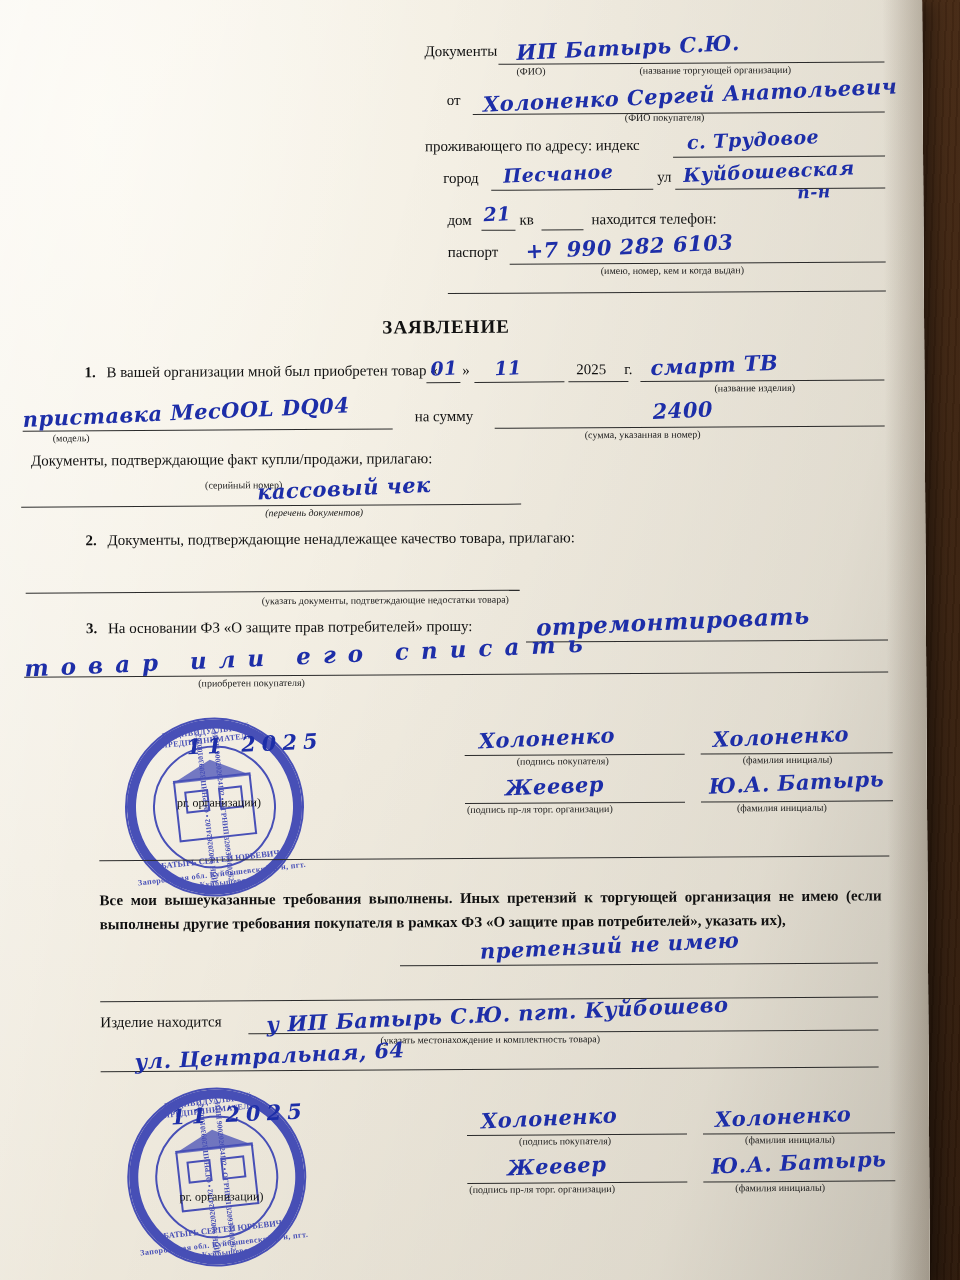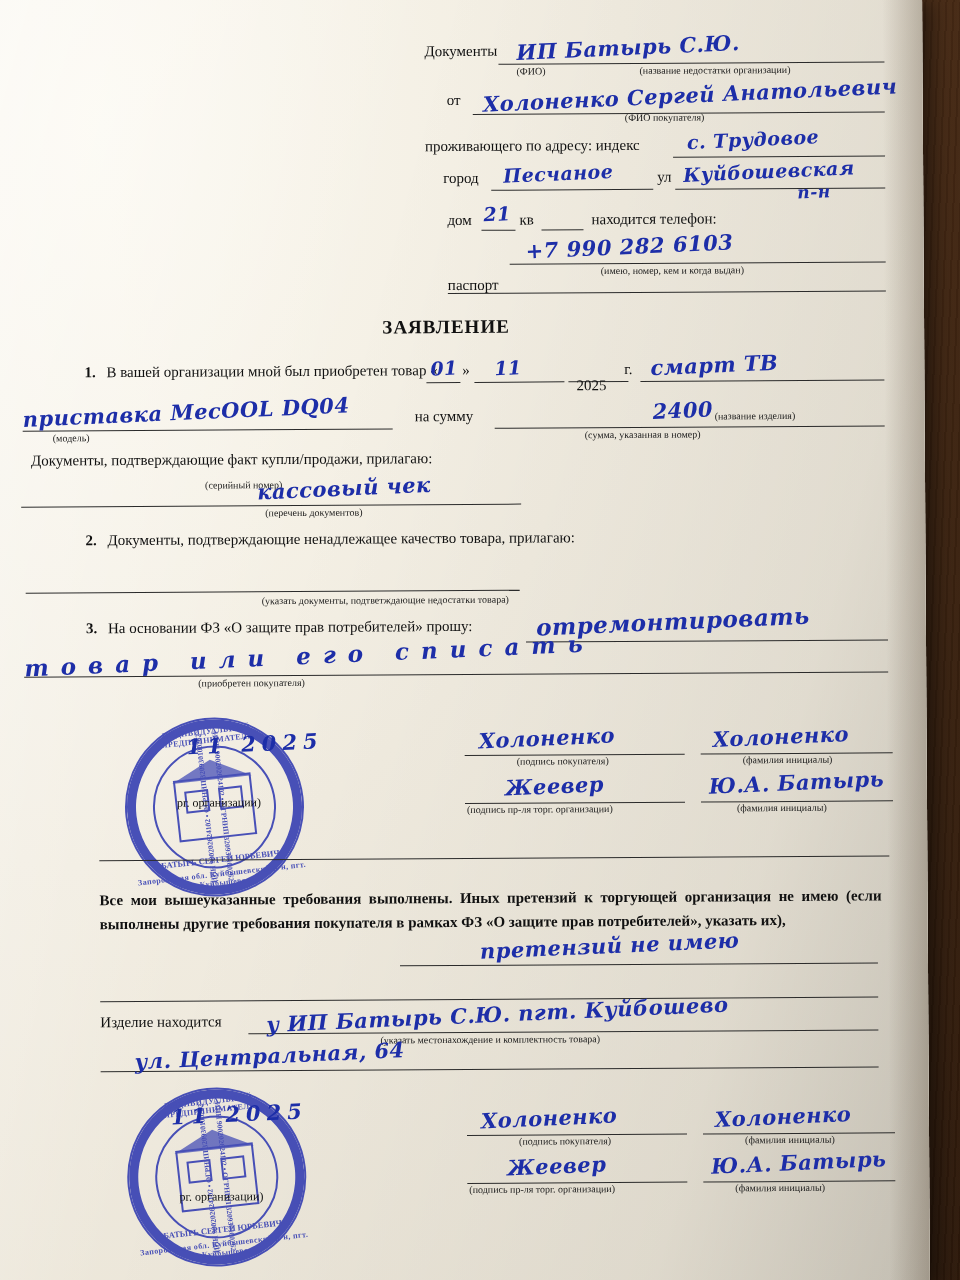--- a/index.html
+++ b/index.html
@@ -113,21 +113,21 @@
 
     <div class="abs" style="left:420px;top:32px;width:460px;">
 
       <div class="row" style="height:30px;">
         <span class="print abs" style="left:0;top:5px;">Документы</span>
         <span class="abs line" style="left:74px;top:0;width:386px;height:26px;"></span>
         <span class="hand big abs" style="left:92px;top:-2px;">ИП Батырь С.Ю.</span>
       </div>
       <div class="row" style="height:14px;">
         <span class="small abs" style="left:92px;top:-2px;">(ФИО)</span>
-        <span class="small abs" style="left:215px;top:-2px;">(название недостатки организации)</span>
+        <span class="small abs" style="left:215px;top:-2px;">(название торгующей организации)</span>
       </div>
 
       <div class="row" style="height:30px;margin-top:2px;">
         <span class="print abs" style="left:22px;top:8px;">от</span>
         <span class="abs line" style="left:48px;top:0;width:412px;height:30px;"></span>
         <span class="hand big abs" style="left:58px;top:0px;">Холоненко Сергей Анатольевич</span>
       </div>
       <div class="row" style="height:14px;">
         <span class="small abs" style="left:200px;top:-1px;">(ФИО покупателя)</span>
       </div>
@@ -152,21 +152,21 @@
         <span class="print abs" style="left:22px;top:8px;">дом</span>
         <span class="abs line" style="left:56px;top:0;width:34px;height:26px;"></span>
         <span class="hand med abs" style="left:58px;top:-1px;">21</span>
         <span class="print abs" style="left:94px;top:8px;">кв</span>
         <span class="abs line" style="left:116px;top:0;width:42px;height:26px;"></span>
         <span class="hand med abs" style="left:122px;top:-1px;"></span>
         <span class="print abs" style="left:166px;top:8px;">находится телефон:</span>
       </div>
 
       <div class="row" style="height:30px;margin-top:2px;">
-        <span class="print abs" style="left:22px;top:8px;margin-top:33px;">паспорт</span>
+        <span class="print abs" style="left:22px;top:8px;">паспорт</span>
         <span class="abs line" style="left:84px;top:0;width:376px;height:28px;"></span>
         <span class="hand big abs" style="left:100px;top:-1px;">+7 990 282 6103</span>
       </div>
       <div class="row" style="height:16px;">
         <span class="small abs" style="left:175px;top:0px;">(имею, номер, кем и когда выдан)</span>
       </div>
 
       <div class="row" style="height:22px;">
         <span class="abs line" style="left:22px;top:10px;width:438px;height:1px;"></span>
       </div>
@@ -177,27 +177,27 @@
     <div class="abs" style="left:78px;top:352px;width:800px;">
       <div class="row" style="height:26px;">
         <span class="print bold abs" style="left:0;top:4px;">1.</span>
         <span class="print abs" style="left:22px;top:4px;">В вашей организации мной был приобретен товар «</span>
         <span class="abs line" style="left:342px;top:0;width:34px;height:24px;"></span>
         <span class="hand med abs" style="left:346px;top:-1px;">01</span>
         <span class="print abs" style="left:378px;top:4px;">»</span>
         <span class="abs line" style="left:390px;top:0;width:90px;height:24px;"></span>
         <span class="hand med abs" style="left:410px;top:-1px;">11</span>
         <span class="abs line" style="left:484px;top:0;width:60px;height:24px;"></span>
-        <span class="print abs" style="left:492px;top:20px;text-align:right;">2025</span>
+        <span class="print abs" style="left:492px;top:4px;text-align:right;">2025</span>
         <span class="print abs" style="left:540px;top:4px;">г.</span>
         <span class="abs line" style="left:556px;top:0;width:244px;height:24px;"></span>
         <span class="hand big abs" style="left:566px;top:-4px;">смарт ТВ</span>
       </div>
       <div class="row" style="height:16px;">
-        <span class="small abs" style="left:630px;top:0;margin-top:28px;">(название изделия)</span>
+        <span class="small abs" style="left:630px;top:0;">(название изделия)</span>
       </div>
 
       <div class="row" style="height:28px;margin-top:2px;">
         <span class="abs line" style="left:-62px;top:0;width:370px;height:26px;"></span>
         <span class="hand big abs" style="left:-62px;top:-4px;">приставка MecOOL DQ04</span>
         <span class="print abs" style="left:330px;top:6px;">на сумму</span>
         <span class="abs line" style="left:410px;top:0;width:390px;height:26px;"></span>
         <span class="hand big abs" style="left:568px;top:-3px;">2400</span>
       </div>
       <div class="row" style="height:16px;">
@@ -208,21 +208,21 @@
 
       <div class="row" style="height:24px;margin-top:2px;">
         <span class="print abs" style="left:-54px;top:2px;">Документы, подтверждающие факт купли/продажи, прилагаю:</span>
       </div>
 
       <div class="row" style="height:28px;margin-top:6px;">
         <span class="abs line" style="left:-64px;top:0;width:500px;height:26px;"></span>
         <span class="hand big abs" style="left:172px;top:-3px;">кассовый чек</span>
       </div>
       <div class="row" style="height:16px;">
-        <span class="small abs" style="left:180px;top:0;">(перечень документов)</span>
+        <span class="small abs" style="left:180px;top:0;font-style:italic;">(перечень документов)</span>
       </div>
     </div>
 
     <div class="abs" style="left:78px;top:520px;width:800px;">
       <div class="row" style="height:26px;">
         <span class="print bold abs" style="left:0;top:4px;">2.</span>
         <span class="print abs" style="left:22px;top:4px;">Документы, подтверждающие ненадлежащее качество товара, прилагаю:</span>
       </div>
       <div class="row" style="height:28px;margin-top:14px;">
         <span class="abs line" style="left:-60px;top:0;width:494px;height:24px;"></span>

